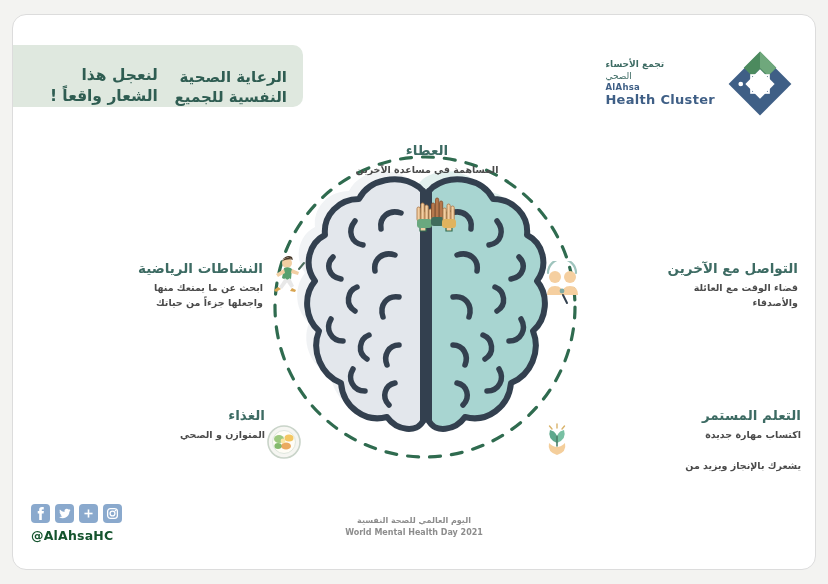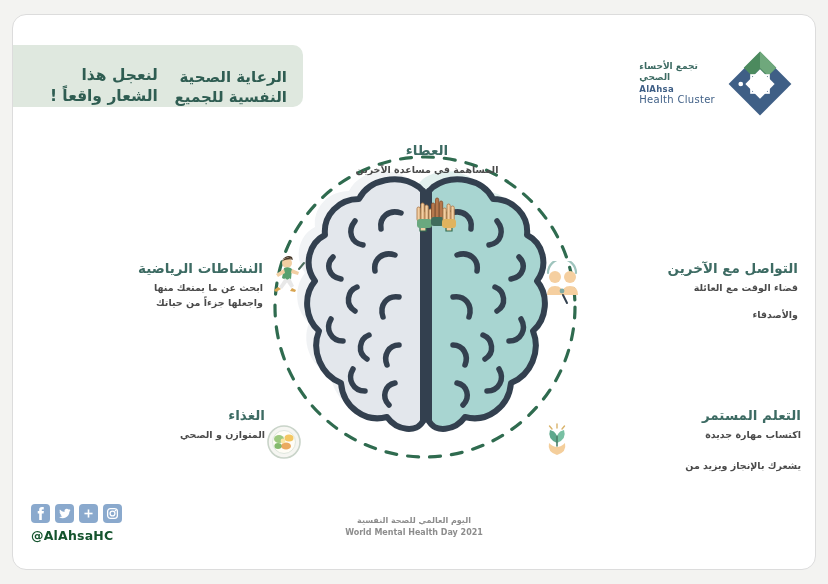--- a/index.html
+++ b/index.html
@@ -45,23 +45,23 @@
   #logo{
     position:absolute;right:18px;top:32px;
     display:flex;align-items:center;gap:8px;
     direction:rtl;
   }
   #logo .ltext{
     display:flex;flex-direction:column;align-items:flex-end;
     line-height:1.25;
   }
   #logo .ar1{font-size:9px;color:#3d6b63;font-weight:bold;}
-  #logo .ar2{font-size:9px;color:#3d6b63;font-weight:bold;}
+  #logo .ar2{font-size:9px;color:#3d6b63;font-weight:normal;}
   #logo .en1{font-size:8.5px;color:#3f5f86;font-weight:bold;letter-spacing:.3px;}
-  #logo .en2{font-size:10px;color:#3f5f86;font-weight:normal;letter-spacing:.3px;}
+  #logo .en2{font-size:13px;color:#3f5f86;font-weight:bold;letter-spacing:.3px;}
   #logo .mark{width:74px;height:74px;flex:0 0 auto;}
 
   
   #stage{position:absolute;left:0;top:116px;width:818px;height:400px;}
   #ring{position:absolute;left:254px;top:18px;width:316px;height:316px;}
   #brain{position:absolute;left:282px;top:38px;width:262px;height:268px;}
 
   
   .nodeicon{position:absolute;width:46px;height:46px;}
   #ic-giving{left:400px;top:60px;}
@@ -297,21 +297,21 @@
 
     <div class="label" id="lbl-sports">
       <div class="t">النشاطات الرياضية</div>
       <div class="s">ابحث عن ما يمتعك منها</div>
       <div class="s" style="margin-top:0">واجعلها جزءاً من حياتك</div>
     </div>
 
     <div class="label" id="lbl-social">
       <div class="t">التواصل مع الآخرين</div>
       <div class="s">قضاء الوقت مع العائلة</div>
-      <div class="s" style="margin-top:12px">والأصدقاء</div>
+      <div class="s" style="margin-top:0">والأصدقاء</div>
     </div>
 
     <div class="label" id="lbl-food">
       <div class="t">الغذاء</div>
       <div class="s">المتوازن و الصحي</div>
     </div>
 
     <div class="label" id="lbl-learn">
       <div class="t">التعلم المستمر</div>
       <div class="s">اكتساب مهارة جديدة</div>

